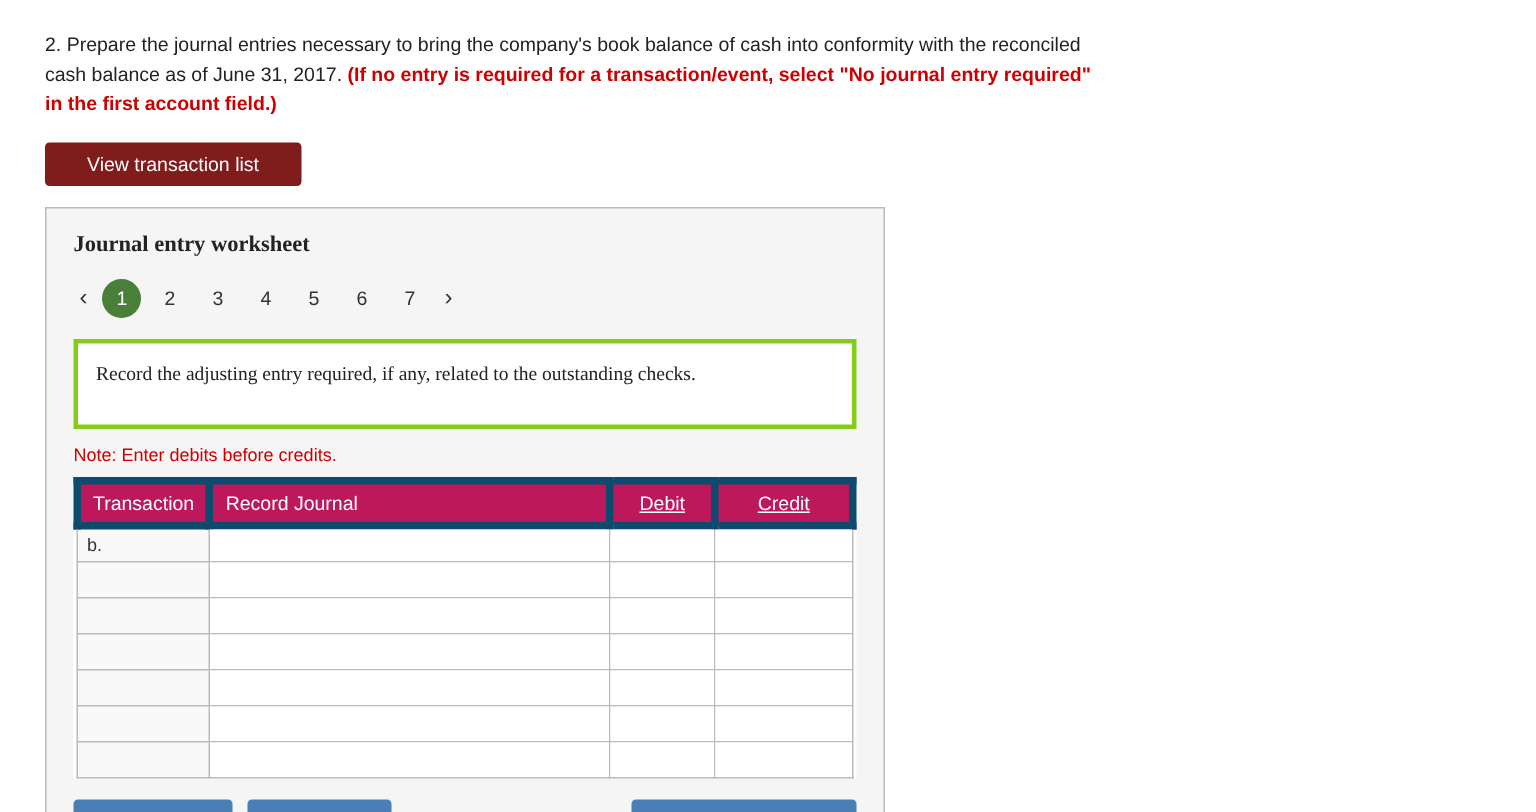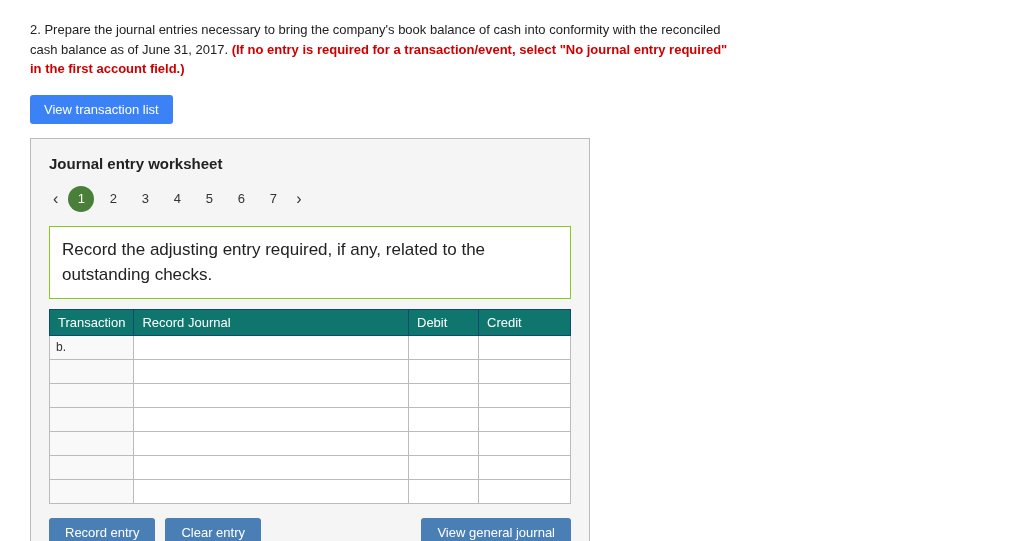--- a/index.html
+++ b/index.html
@@ -14,40 +14,41 @@
       max-width: 700px;
       margin-bottom: 16px;
       line-height: 1.5;
     }
     .instructions .highlight {
       color: #cc0000;
       font-weight: bold;
     }
     .view-transaction-btn {
       display: inline-block;
-      background: #3b82f6;
-      color: #fff;
-      border: none;
-      padding: 7px 14px;
+      background: #7f1d1d;
+      color: #fff;
+      border: none;
+      padding: 7px 28px;
       font-size: 13px;
       cursor: pointer;
       border-radius: 3px;
       margin-bottom: 14px;
     }
     .worksheet-container {
       border: 1px solid #bbb;
       background: #f5f5f5;
       padding: 16px 18px 18px;
       max-width: 560px;
     }
     .worksheet-title {
       font-size: 15px;
       font-weight: bold;
       margin-bottom: 14px;
       color: #222;
+      font-family: Liberation Serif, serif;
     }
     .pagination {
       display: flex;
       align-items: center;
       gap: 6px;
       margin-bottom: 14px;
     }
     .pagination .nav-btn {
       background: none;
       border: none;
@@ -68,49 +69,51 @@
       border: none;
       background: none;
       color: #333;
     }
     .pagination .page-num.active {
       background: #4a7f3a;
       color: #fff;
     }
     .description-box {
       background: #fff;
-      border: 1px solid #84cc16;
+      border: 3px solid #84cc16;
       padding: 10px 12px;
       margin-bottom: 10px;
-      font-size: 17px;
+      font-size: 13px;
       line-height: 1.5;
       min-height: 60px;
+      font-family: Liberation Serif, serif;
     }
     .note-text {
       color: #cc0000;
       font-size: 12px;
       margin-bottom: 8px;
     }
     .journal-table {
       width: 100%;
       border-collapse: collapse;
       background: #fff;
       margin-bottom: 14px;
     }
     .journal-table thead tr th {
-      background: #0f766e;
+      background: #be185d;
       color: #fff;
       text-align: left;
       padding: 5px 8px;
       font-size: 13px;
       font-weight: normal;
-      border: 1px solid #0c4a6e;
+      border: 5px solid #0c4a6e;
     }
     .journal-table thead tr th.center {
-      text-align: left;
+      text-align: center;
+      text-decoration: underline;
     }
     .journal-table tbody tr td {
       border: 1px solid #bbb;
       padding: 0;
       height: 24px;
     }
     .journal-table tbody tr td input {
       width: 100%;
       height: 100%;
       border: none;
@@ -170,20 +173,21 @@
     <button class="page-num">3</button>
     <button class="page-num">4</button>
     <button class="page-num">5</button>
     <button class="page-num">6</button>
     <button class="page-num">7</button>
     <button class="nav-btn">›</button>
   </div>
 
   <div class="description-box">Record the adjusting entry required, if any, related to the outstanding checks.</div>
 
+  <div class="note-text">Note: Enter debits before credits.</div>
 
   <table class="journal-table">
     <thead>
       <tr>
         <th class="table-col-transaction">Transaction</th>
         <th class="table-col-journal">Record Journal</th>
         <th class="table-col-debit center">Debit</th>
         <th class="table-col-credit center">Credit</th>
       </tr>
     </thead>

